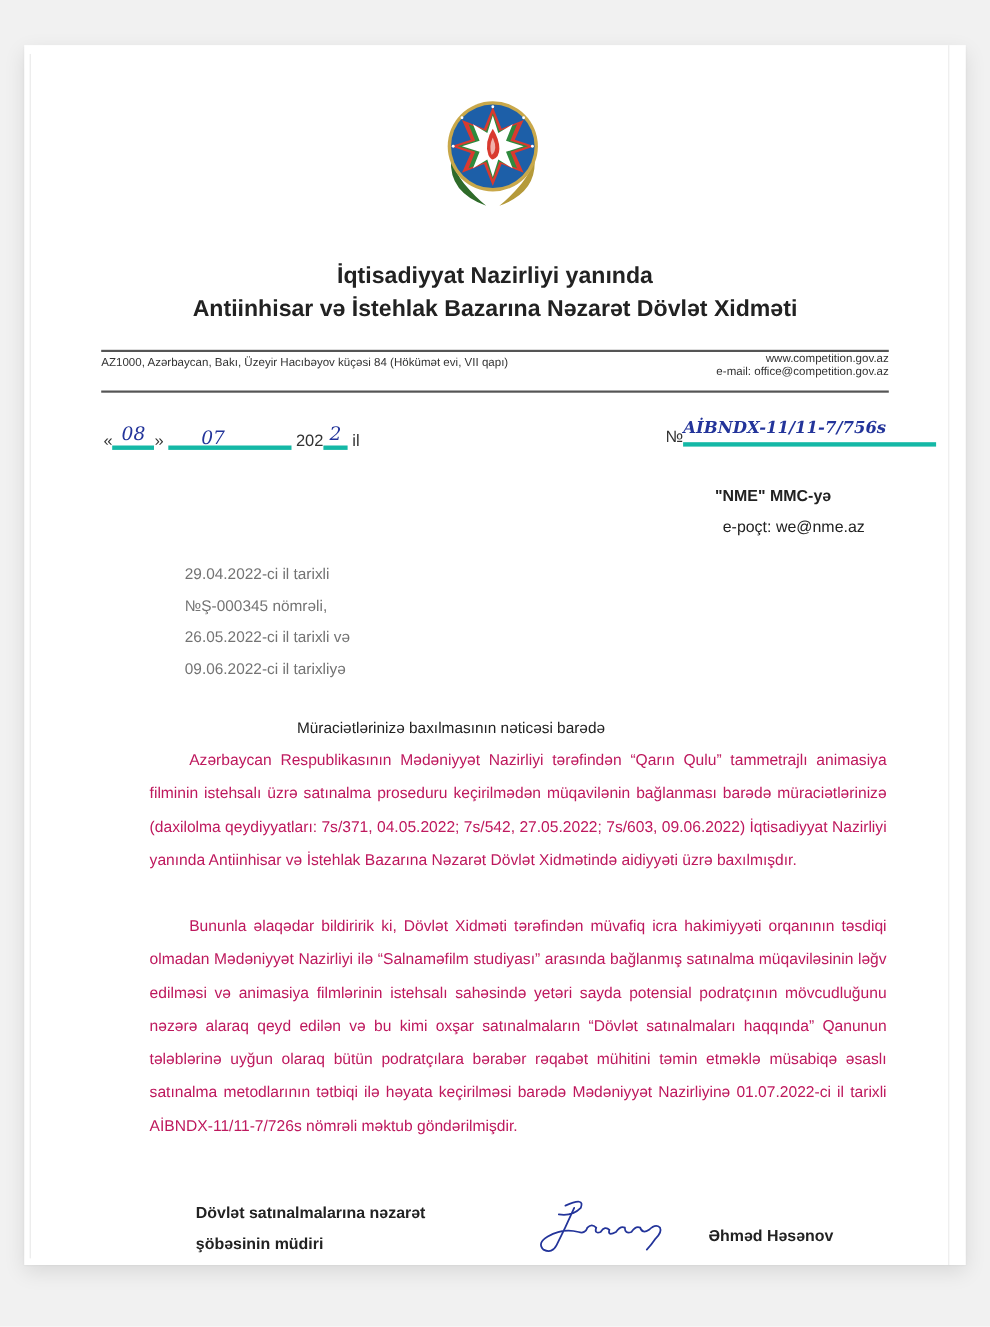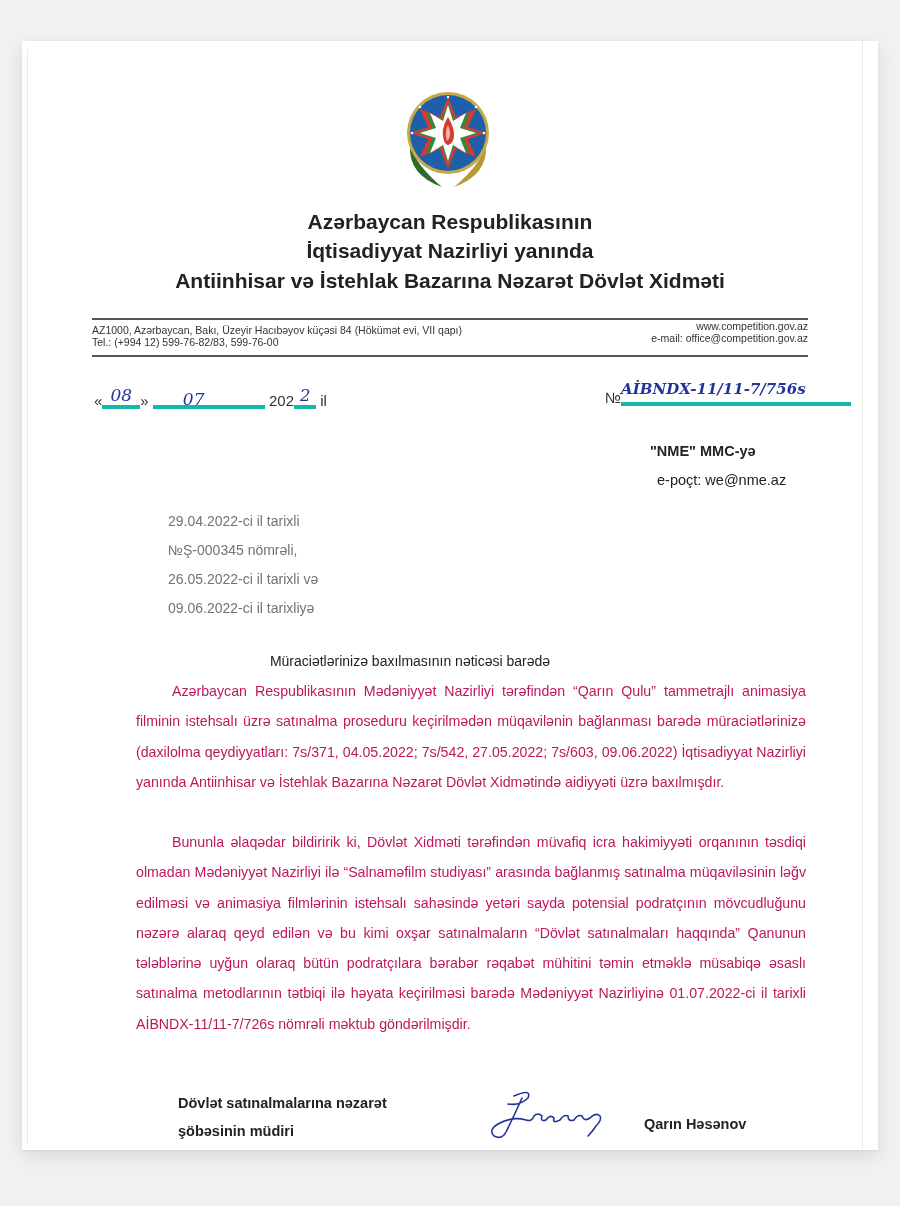--- a/index.html
+++ b/index.html
@@ -83,28 +83,26 @@
     <path d="M46 34 Q38 46 42 58 Q44 62 46 62 Q52 60 52 52 Q52 44 46 34Z" fill="#d93a2f"></path>
     <path d="M46 42 Q42 50 45 58 Q49 55 48 48Z" fill="#ffffff" opacity="0.6"></path>
 
     <circle cx="46" cy="14" r="1.3" fill="#fff"></circle>
     <circle cx="74" cy="24" r="1.3" fill="#fff"></circle>
     <circle cx="82" cy="50" r="1.3" fill="#fff"></circle>
     <circle cx="18" cy="24" r="1.3" fill="#fff"></circle>
     <circle cx="10" cy="50" r="1.3" fill="#fff"></circle>
   </svg>
 
-  <div class="abs org-title org-l1">Azərbaycan Respublikasının</div>
   <div class="abs org-title org-l2">İqtisadiyyat Nazirliyi yanında</div>
   <div class="abs org-title org-l3">Antiinhisar və İstehlak Bazarına Nəzarət Dövlət Xidməti</div>
 
   <div class="abs rule rule-top"></div>
   <div class="abs contact contact-left">
     <div>AZ1000, Azərbaycan, Bakı, Üzeyir Hacıbəyov küçəsi 84 (Hökümət evi, VII qapı)</div>
-    <div>Tel.: (+994 12) 599-76-82/83, 599-76-00</div>
   </div>
   <div class="abs contact contact-right">
     <div>www.competition.gov.az</div>
     <div>e-mail: office@competition.gov.az</div>
   </div>
   <div class="abs rule rule-bot"></div>
 
   <div class="abs date-row">
     <span>«</span><span class="uline" style="width:38px;"><span class="hand">08</span></span><span>»</span>
     <span class="uline" style="width:112px; text-align:left; padding-left:30px; box-sizing:border-box;"><span class="hand">07</span></span>
@@ -135,14 +133,14 @@
     <p>Bununla əlaqədar bildiririk ki, Dövlət Xidməti tərəfindən müvafiq icra hakimiyyəti orqanının təsdiqi olmadan Mədəniyyət Nazirliyi ilə “Salnaməfilm studiyası” arasında bağlanmış satınalma müqaviləsinin ləğv edilməsi və animasiya filmlərinin istehsalı sahəsində yetəri sayda potensial podratçının mövcudluğunu nəzərə alaraq qeyd edilən və bu kimi oxşar satınalmaların “Dövlət satınalmaları haqqında” Qanunun tələblərinə uyğun olaraq bütün podratçılara bərabər rəqabət mühitini təmin etməklə müsabiqə əsaslı satınalma metodlarının tətbiqi ilə həyata keçirilməsi barədə Mədəniyyət Nazirliyinə 01.07.2022-ci il tarixli AİBNDX-11/11-7/726s nömrəli məktub göndərilmişdir.</p>
   </div>
 
   <div class="abs sign-title">
     <div>Dövlət satınalmalarına nəzarət</div>
     <div>şöbəsinin müdiri</div>
   </div>
   <svg class="abs signature" viewBox="0 0 140 60">
     <path d="M30 10 Q48 2 44 12 Q36 20 24 18 M38 12 Q30 30 22 46 Q18 54 10 50 Q4 44 14 38 Q28 30 42 34 Q48 36 50 30 Q54 26 58 30 Q56 36 62 34 Q66 28 70 32 Q68 38 76 34 Q80 28 84 30 Q84 36 90 34 Q94 28 98 30 Q100 36 106 32 Q112 26 116 30 Q118 34 112 40 Q108 46 104 50" fill="none" stroke="#23349a" stroke-width="1.6" stroke-linecap="round"></path>
   </svg>
-  <div class="abs signer-name">Qarın Həsənov</div>
+  <div class="abs signer-name">Əhməd Həsənov</div>
 </div>
 
 </body></html>

